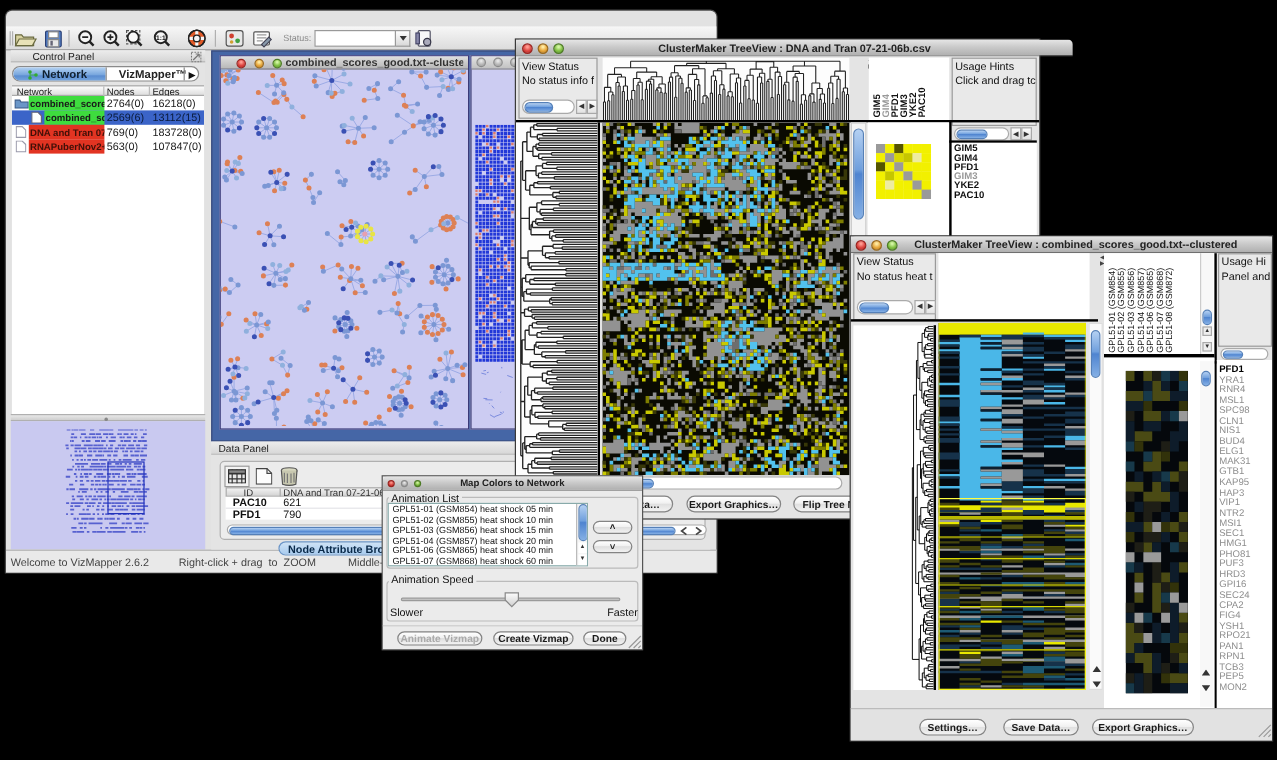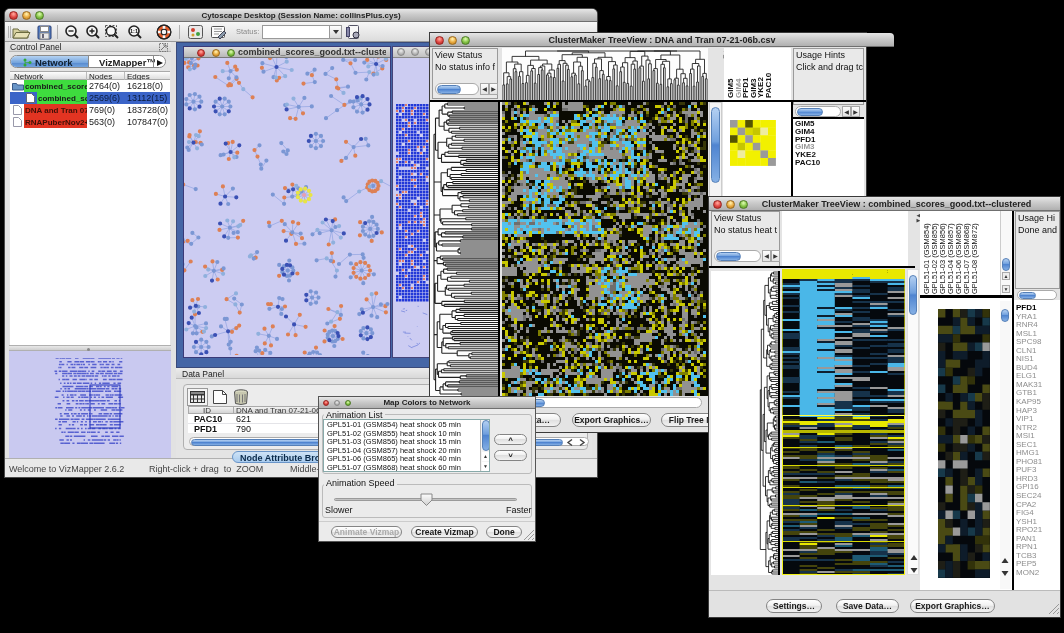--- a/index.html
+++ b/index.html
@@ -14,26 +14,20 @@
 .sm{font-size:9px;color:#1a1a1a}
 .aquasb{background:#fff;border:1px solid #aaa;border-radius:7px}
 .aquathumb{position:absolute;background:linear-gradient(#b4d0f2,#6f9fdd 45%,#4f84d0 50%,#85b0e5);border:1px solid #5580b8;border-radius:6px}
 .sbbtn{position:absolute;background:linear-gradient(#fdfdfd,#e2e2e2);border:1px solid #a8a8a8;font-size:6px;color:#333;text-align:center;line-height:10px}
 .btn{position:absolute;background:linear-gradient(#fff,#f1f1f1 45%,#dfdfdf 50%,#f2f2f2);border:1px solid #848484;border-radius:10px;font-size:8.5px;font-weight:bold;color:#1a1a1a;text-align:center;white-space:nowrap;overflow:hidden}
 .blk{position:absolute;background:#000}
 </style></head><body>
 
 <div class="ab" style="left:5px;top:9px;width:592px;height:468px;background:#e2e2e2;border-radius:5px 5px 0 0;box-shadow:0 0 0 1px #4a4a4a">
 
-  <div class="ab tb" style="left:0;top:0;width:592px;height:13px;border-radius:5px 5px 0 0">
-    <div class="light lr" style="left:4px;top:2px"></div>
-    <div class="light ly" style="left:17px;top:2px"></div>
-    <div class="light lg" style="left:30px;top:2px"></div>
-    <div class="tt" style="font-size:8px;line-height:13px">Cytoscape Desktop (Session Name: collinsPlus.cys)</div>
-  </div>
 
   <div class="ab" style="left:0;top:13px;width:592px;height:20px;background:linear-gradient(#f7f7f7,#dcdcdc);border-bottom:1px solid #9a9a9a">
     <svg class="ab" style="left:0;top:0" width="592" height="20">
       <g stroke="#b0b0b0">
           <path d="M3.5 4V16M5.5 4V16M52.5 3V17M174.5 3V17"></path>
         </g>
       <g transform="translate(7,3)">
         <path d="M1 4 L6 4 L7.5 6 L16 6 L16 13 L1 13 Z" fill="#d8d2a0" stroke="#6a6a40"></path>
         <path d="M1 13 L4 7.5 L18 7.5 L15 13 Z" fill="#e8e2b8" stroke="#6a6a40"></path>
       </g>
@@ -89,21 +83,21 @@
       </svg>
     <svg class="ab" style="left:341px;top:3px" width="16" height="15">
       <rect x="2.5" y="0.5" width="10" height="13" rx="1" fill="#f8f8f8" stroke="#556"></rect>
       <rect x="0.5" y="2.5" width="3" height="9" fill="#88a" stroke="#446"></rect>
       <circle cx="10" cy="10" r="3" fill="#aab" stroke="#334"></circle>
     </svg>
   </div>
 
   <div class="ab" style="left:4px;top:33px;width:162px;height:416px;background:#e4e4e4">
     <div class="ab" style="left:0;top:0;width:162px;height:10px;background:linear-gradient(#ececec,#d6d6d6);border-bottom:1px solid #b5b5b5">
-      <div class="ab" style="left:1px;top:0px;font-size:8.5px;color:#222">Control Panel</div>
+      <div class="ab" style="left:18px;top:0px;font-size:8.5px;color:#222">Control Panel</div>
       <svg class="ab" style="left:150px;top:1px" width="9" height="9">
           <rect x="0.5" y="0.5" width="8" height="8" fill="none" stroke="#777" stroke-dasharray="1.5 1"></rect>
           <path d="M2 7L7 2M7 2H4M7 2V5" stroke="#777" fill="none"></path>
         </svg>
     </div>
     <div class="ab" style="left:1px;top:13px;width:156px;height:13px;border:1px solid #8a8a8a;border-radius:7px;overflow:hidden;background:#fff">
       <div class="ab" style="left:0;top:0;width:78px;height:13px;background:linear-gradient(#b4d2f2,#76a5dd 50%,#5a8cd0 55%,#7fb0e5);border-right:1px solid #8a8a8a"></div>
       <svg class="ab" style="left:12px;top:2px" width="9" height="9">
           <circle cx="2" cy="2" r="1.5" fill="#3a3"></circle>
           <circle cx="2" cy="7" r="1.5" fill="#3a3"></circle>
@@ -395,21 +389,21 @@
       <text transform="translate(57,83) rotate(-90)">GPL51-08 (GSM872)</text>
     </g>
   </svg>
   <div class="ab" style="left:291px;top:14px;width:11px;height:86px;background:#f8f8f8;border-left:1px solid #ccc">
     <div class="aquathumb" style="left:1px;top:47px;width:8px;height:13px"></div>
     <div class="ab" style="left:1px;top:61px;width:8px;height:8px;background:#eee;border:1px solid #aaa;font-size:5px;text-align:center;line-height:7px;color:#333">▲</div>
     <div class="ab" style="left:1px;top:74px;width:8px;height:8px;background:#eee;border:1px solid #aaa;font-size:5px;text-align:center;line-height:7px;color:#333">▼</div>
   </div>
   <div class="ab pane" style="left:306px;top:14px;width:45px;height:78px">
     <div class="ab" style="left:2px;top:1px;font-size:9px;color:#111">Usage Hi</div>
-    <div class="ab" style="left:2px;top:13px;font-size:9px;color:#111">Done and</div>
+    <div class="ab" style="left:2px;top:13px;font-size:9px;color:#111">Panel and</div>
   </div>
   <div class="ab aquasb" style="left:308px;top:93px;width:40px;height:10px">
     <div class="aquathumb" style="left:1px;top:1px;width:17px;height:7px"></div>
   </div>
   <div class="blk" style="left:0px;top:69px;width:206px;height:2px"></div>
   <div class="blk" style="left:211px;top:98px;width:92px;height:3px"></div>
   <div class="blk" style="left:303px;top:104px;width:48px;height:2px"></div>
   <div class="blk" style="left:303px;top:14px;width:2px;height:403px"></div>
   <div class="ab" style="left:198px;top:72px;width:12px;height:306px;background:#fafafa;border:1px solid #ddd">
     <div class="aquathumb" style="left:1px;top:5px;width:8px;height:40px"></div>

